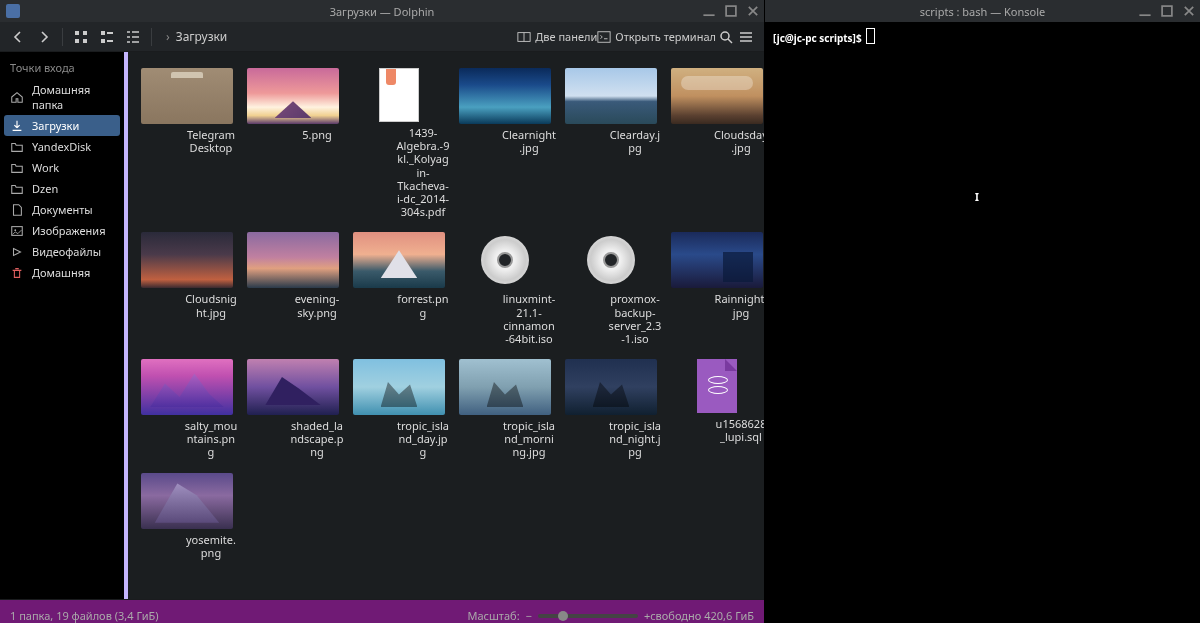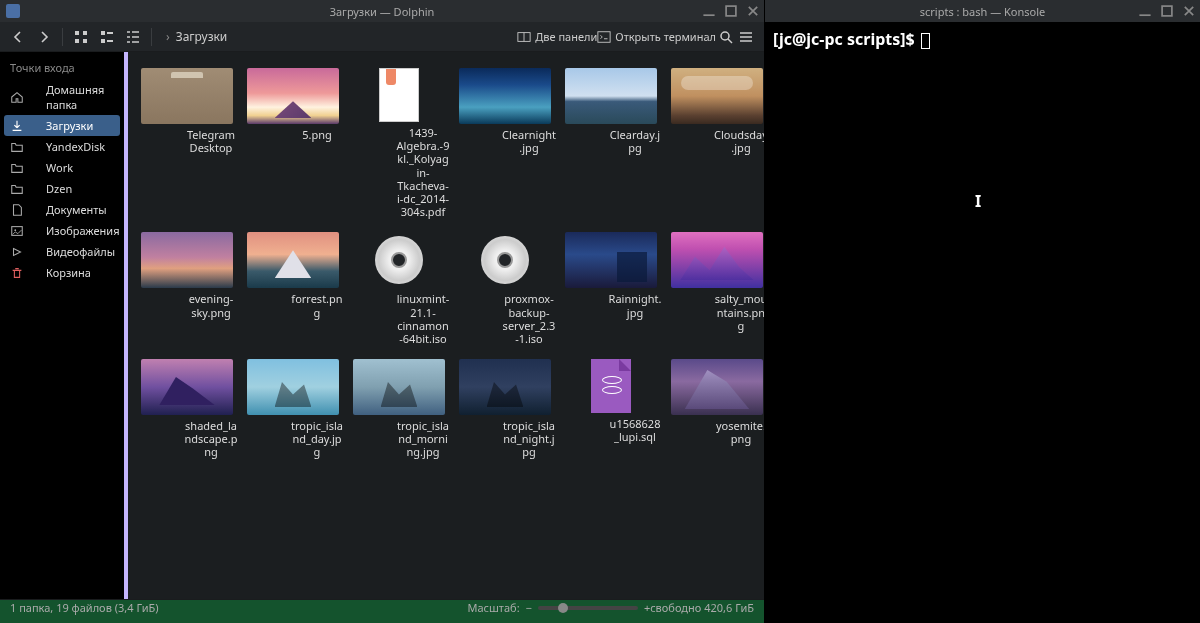--- a/index.html
+++ b/index.html
@@ -15,36 +15,36 @@
 .toolbar { height: 30px; display: flex; align-items: center; gap: 6px; padding: 0 8px; background: #222528; border-bottom: 1px solid #1a1c1e; }
 .tb-icon { width: 20px; height: 20px; display: flex; align-items: center; justify-content: center; color: #ccc; cursor: pointer; }
 .tb-sep { width: 1px; height: 18px; background: #3a3d40; margin: 0 2px; }
 .breadcrumb { flex: 1; display: flex; align-items: center; gap: 6px; color: #ccc; padding-left: 6px; }
 .breadcrumb .chev { color: #888; }
 .toolbar-right { display: flex; align-items: center; }
 .tb-label { display: flex; align-items: center; gap: 4px; color: #ccc; font-size: 11px; white-space: nowrap; cursor: pointer; }
 .body { flex: 1; display: flex; min-height: 0; }
 .sidebar { width: 128px; background: #000000; border-right: 4px solid #c4b5fd; padding-top: 4px; }
 .sidebar-header { color: #888; font-size: 11px; padding: 4px 10px 4px 10px; }
-.sidebar-item { display: flex; align-items: center; gap: 22px; padding: 3px 10px; color: #ddd; font-size: 11px; cursor: pointer; }
+.sidebar-item { display: flex; align-items: center; gap: 8px; padding: 3px 10px; color: #ddd; font-size: 11px; cursor: pointer; }
 .sidebar-item.selected { background: #3a5f8a; color: #fff; border-radius: 3px; margin: 0 4px; padding: 3px 6px; }
 .sidebar-item .si-icon { width: 14px; height: 14px; display: flex; align-items: center; justify-content: center; color: #aaa; flex-shrink: 0; }
 .sidebar-item.selected .si-icon { color: #fff; }
 .files-area { flex: 1; background: #1b1e20; overflow-y: auto; padding: 16px 8px; }
 .file-grid { display: grid; grid-template-columns: repeat(6, 1fr); gap: 14px 4px; }
 .file-item { display: flex; flex-direction: column; align-items: center; width: 102px; cursor: pointer; }
 .file-thumb { width: 92px; height: 56px; border-radius: 2px; margin-bottom: 4px; display: flex; align-items: center; justify-content: center; }
 .file-label { font-size: 11px; color: #ddd; text-align: center; line-height: 1.2; word-break: break-word; max-width: 100px; margin-left: 48px; }
-.statusbar { height: 24px; display: flex; align-items: flex-start; padding: 0 10px; background: #14532d; border-top: 1px solid #1a1c1e; color: #aaa; font-size: 11px; }
+.statusbar { height: 24px; display: flex; align-items: flex-end; padding: 0 10px; background: #701a75; border-top: 1px solid #1a1c1e; color: #aaa; font-size: 11px; }
 .statusbar .spacer { flex: 1; }
 .zoom { display: flex; align-items: center; gap: 6px; }
 .zoom-track { width: 100px; height: 4px; background: #444; border-radius: 2px; position: relative; }
 .zoom-thumb { width: 10px; height: 10px; background: #888; border-radius: 50%; position: absolute; top: -3px; left: 20%; }
 .free-space { }
-.term-body { flex: 1; padding: 6px 8px; font-family: "DejaVu Sans Mono", monospace; font-size: 16px; color: #fff; font-weight: bold; }
+.term-body { flex: 1; padding: 6px 8px; font-family: "DejaVu Sans Mono", monospace; font-size: 10px; color: #fff; font-weight: bold; }
 .term-body .prompt { display: inline; }
 .term-cursor { display: inline-block; width: 9px; height: 16px; border: 1px solid #fff; vertical-align: text-bottom; margin-left: 2px; }
 .term-text-caret { color: #fff; }
 
 .th-folder { background: linear-gradient(#a08c74,#8a765f); position: relative; }
 .th-folder::before { content:""; position:absolute; top:4px; left:30px; width:32px; height:6px; background:#d0c4b0; border-radius:2px 2px 0 0; }
 .th-5png { background: linear-gradient(180deg,#c96a9a 0%,#e99 45%,#fff2e0 70%,#f0d090 85%,#5a3a6a 100%); position:relative; }
 .th-5png::after { content:""; position:absolute; bottom:6px; left:30%; width:40%; height:30%; background:linear-gradient(135deg,#7a4a7a,#5a3a6a); clip-path:polygon(0 100%,50% 0,100% 100%); }
 .th-pdf { width:40px; height:54px; background:#fff; border:1px solid #ccc; position:relative; margin-bottom:4px; }
 .th-pdf::before { content:""; position:absolute; top:0; left:6px; width:10px; height:16px; background:#e86; border-radius:0 0 3px 3px; }
@@ -243,21 +243,21 @@
               </svg>
             </span>
             <span>Видеофайлы</span>
           </div>
           <div class="sidebar-item">
             <span class="si-icon">
               <svg viewBox="0 0 16 16" stroke="#e06060">
                 <path d="M3 5h10M5 5v8h6V5M6 3h4" fill="none" stroke-width="1.2"></path>
               </svg>
             </span>
-            <span>Корзина</span>
+            <span>Домашняя</span>
           </div>
         </div>
     </div>
     <div class="files-area">
       <div class="file-grid" id="file-grid">
           <div class="file-item">
             <div class="file-thumb th-folder"></div>
             <div class="file-label">Telegram Desktop</div>
           </div>
           <div class="file-item">
@@ -272,20 +272,24 @@
             <div class="file-thumb th-clearnight"></div>
             <div class="file-label">Clearnight.jpg</div>
           </div>
           <div class="file-item">
             <div class="file-thumb th-clearday"></div>
             <div class="file-label">Clearday.jpg</div>
           </div>
           <div class="file-item">
             <div class="file-thumb th-cloudsday"></div>
             <div class="file-label">Cloudsday.jpg</div>
+          </div>
+          <div class="file-item">
+            <div class="file-thumb th-cloudsnight"></div>
+            <div class="file-label">Cloudsnight.jpg</div>
           </div>
           <div class="file-item">
             <div class="file-thumb th-evesky"></div>
             <div class="file-label">evening-sky.png</div>
           </div>
           <div class="file-item">
             <div class="file-thumb th-forrest"></div>
             <div class="file-label">forrest.png</div>
           </div>
           <div class="file-item">

